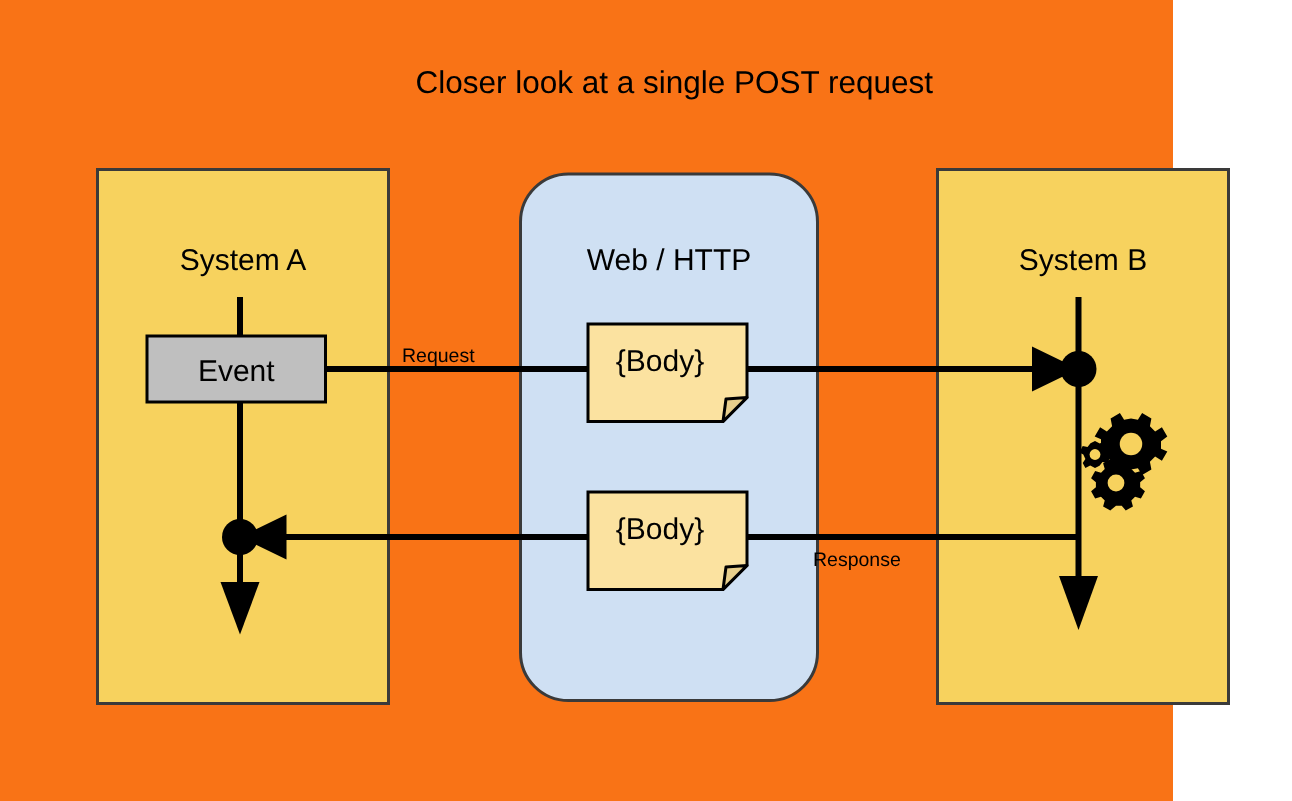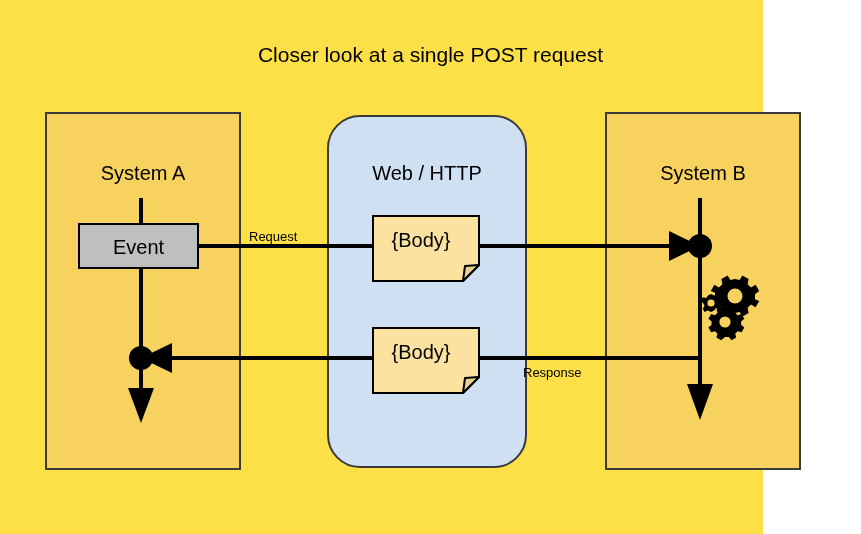--- a/index.html
+++ b/index.html
@@ -10,21 +10,22 @@
   body {
     width: 861px;
     height: 534px;
     font-family: "Liberation Sans", sans-serif;
     overflow: hidden;
   }
   #diagram-root {
     position: relative;
     width: 763px;
     height: 534px;
-    background: #fde047;
+    background: #f97316;
+    padding-left: 19px;
   }
   svg#diagram-svg {
     display: block;
     width: 861px;
     height: 534px;
   }
   .diagram-title {
     font-family: "Liberation Sans", sans-serif;
     font-size: 21px;
     fill: #000000;

